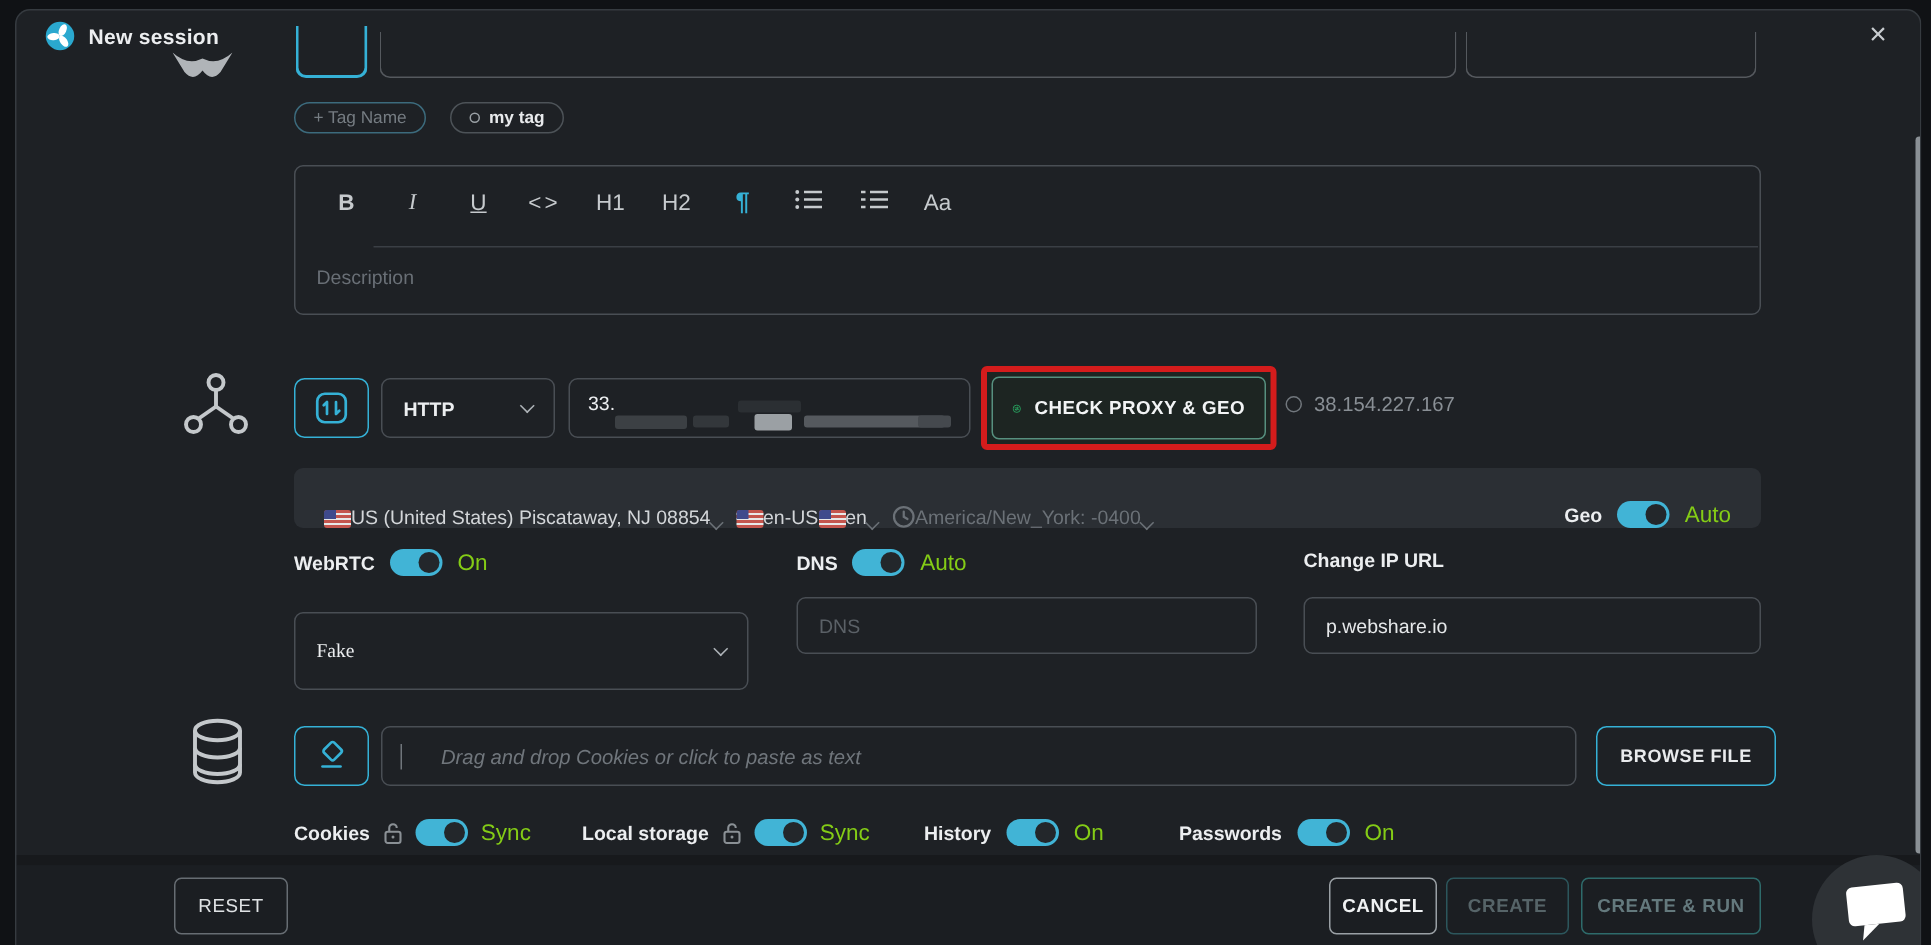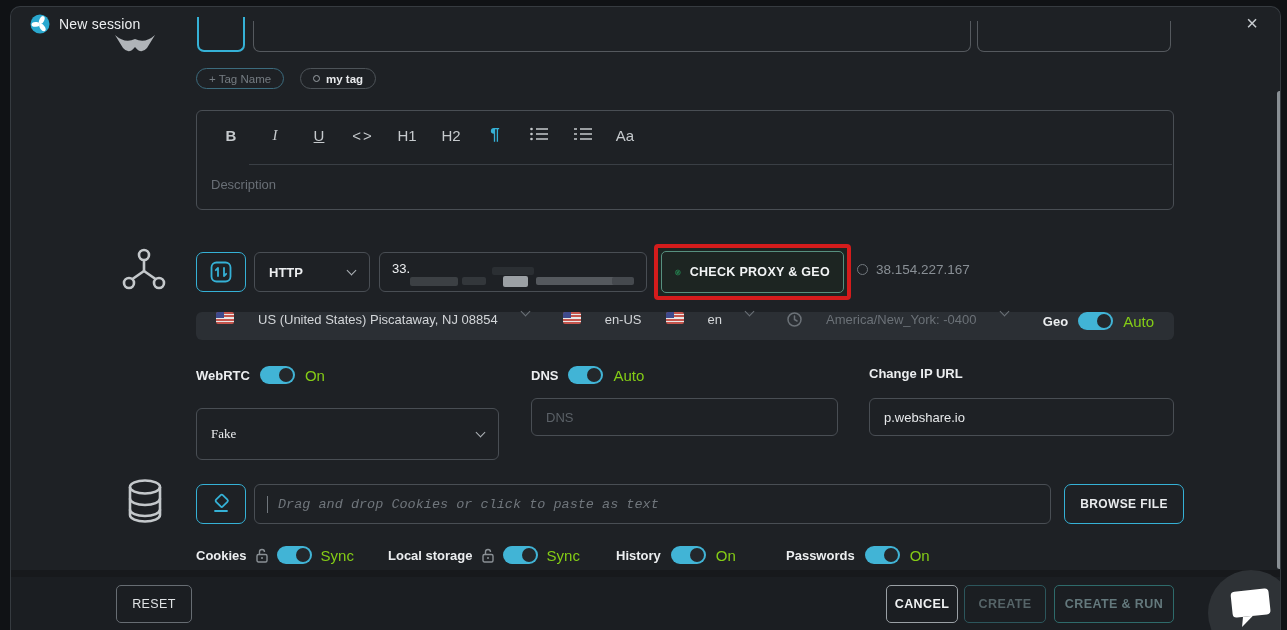--- a/index.html
+++ b/index.html
@@ -7,21 +7,21 @@
               font-family:"Liberation Sans", sans-serif; }
   .screen { position:relative; width:1287px; height:630px; background:#101215; }
 
   .modal { position:absolute; left:10px; top:6px; width:1271px; height:624px;
            background:#1e2125; border:1px solid #363b40; border-bottom:none;
            border-radius:10px 10px 0 0; overflow:hidden; }
 
   
   .titlebar { position:absolute; left:0; top:0; width:100%; height:40px; }
   .logo { position:absolute; left:19px; top:7px; width:20px; height:20px; }
-  .title { position:absolute; left:48px; top:9px; color:#eceef0; font-size:14px; font-weight:normal; letter-spacing:.2px; }
+  .title { position:absolute; left:48px; top:9px; color:#eceef0; font-size:14px; font-weight:bold; letter-spacing:.2px; }
   .close { position:absolute; right:16px; top:4px; width:24px; height:24px; color:#c9cdd1;
            font-size:20px; line-height:24px; text-align:center; cursor:pointer; font-weight:300; }
 
   
   .abs { position:absolute; }
   .input-box { border:1px solid #494e54; border-radius:6px; background:#1e2125; }
   .chev { width:7px; height:7px; border-right:1.6px solid #aeb3b8; border-bottom:1.6px solid #aeb3b8;
           transform:rotate(45deg); display:inline-block; margin-top:-4px; }
   .chev.dim { border-color:#6b7177; }
   .toggle { width:35px; height:18px; border-radius:9px; background:#41b4d6; position:relative; flex:none; cursor:pointer; }
@@ -66,32 +66,32 @@
   .red-wrap { position:absolute; left:643px; top:237px; width:197px; height:56px;
               border:4px solid #d41c1c; border-radius:4px; background:#1d2522; }
   .check-btn { position:absolute; inset:3px; border:1px solid #57907f; border-radius:5px;
                display:flex; align-items:center; gap:9px; padding:0 13px; cursor:pointer; }
   .check-btn span.txt { color:#f2f4f5; font-weight:bold; font-size:12.5px; letter-spacing:.3px; white-space:nowrap; }
   .ip-row { position:absolute; left:846px; top:255px; display:flex; align-items:center; gap:8px; }
   .ip-dot { width:11px; height:11px; border:1.6px solid #71777d; border-radius:50%; }
   .ip-txt { color:#898f95; font-size:13.5px; }
 
   
-  .geo-bar { position:absolute; left:185px; top:305px; width:978px; height:28px; background:#2b2f34;
-             border-radius:6px; display:flex; align-items:flex-start; padding:0 20px; gap:24px; }
+  .geo-bar { position:absolute; left:185px; top:305px; width:978px; height:40px; background:#2b2f34;
+             border-radius:6px; display:flex; align-items:flex-end; padding:0 20px; gap:0; }
   .geo-txt { color:#d3d6d9; font-size:13px; white-space:nowrap; }
   .geo-dim { color:#6b7177; font-size:13px; white-space:nowrap; }
   .geo-right { margin-left:auto; display:flex; align-items:center; gap:10px; }
 
   
   .inline-group { position:absolute; display:flex; align-items:center; gap:10px; }
 
   
   .cookie-input { position:absolute; left:243px; top:477px; width:797px; height:40px;
-                  display:flex; align-items:center; gap:10px; padding:0 12px;font-family:Liberation Mono, monospace; }
+                  display:flex; align-items:center; gap:26px; padding:0 12px; }
   .caret-bar { width:1px; height:17px; background:#70767c; }
   .cookie-ph { color:#70767c; font-size:13.5px; font-style:italic; }
   .browse-btn { position:absolute; left:1053px; top:477px; width:120px; height:40px;
                 border:1.5px solid #35b1d6; border-radius:7px; color:#e9ebed; font-size:12px;
                 font-weight:bold; letter-spacing:.4px; display:flex; align-items:center;
                 justify-content:center; cursor:pointer; }
 
   
   .footer-line { position:absolute; left:0; top:563px; width:100%; height:7px; background:#17191c; }
   .footer { position:absolute; left:0; top:570px; width:100%; height:56px; background:#1b1e22; }

